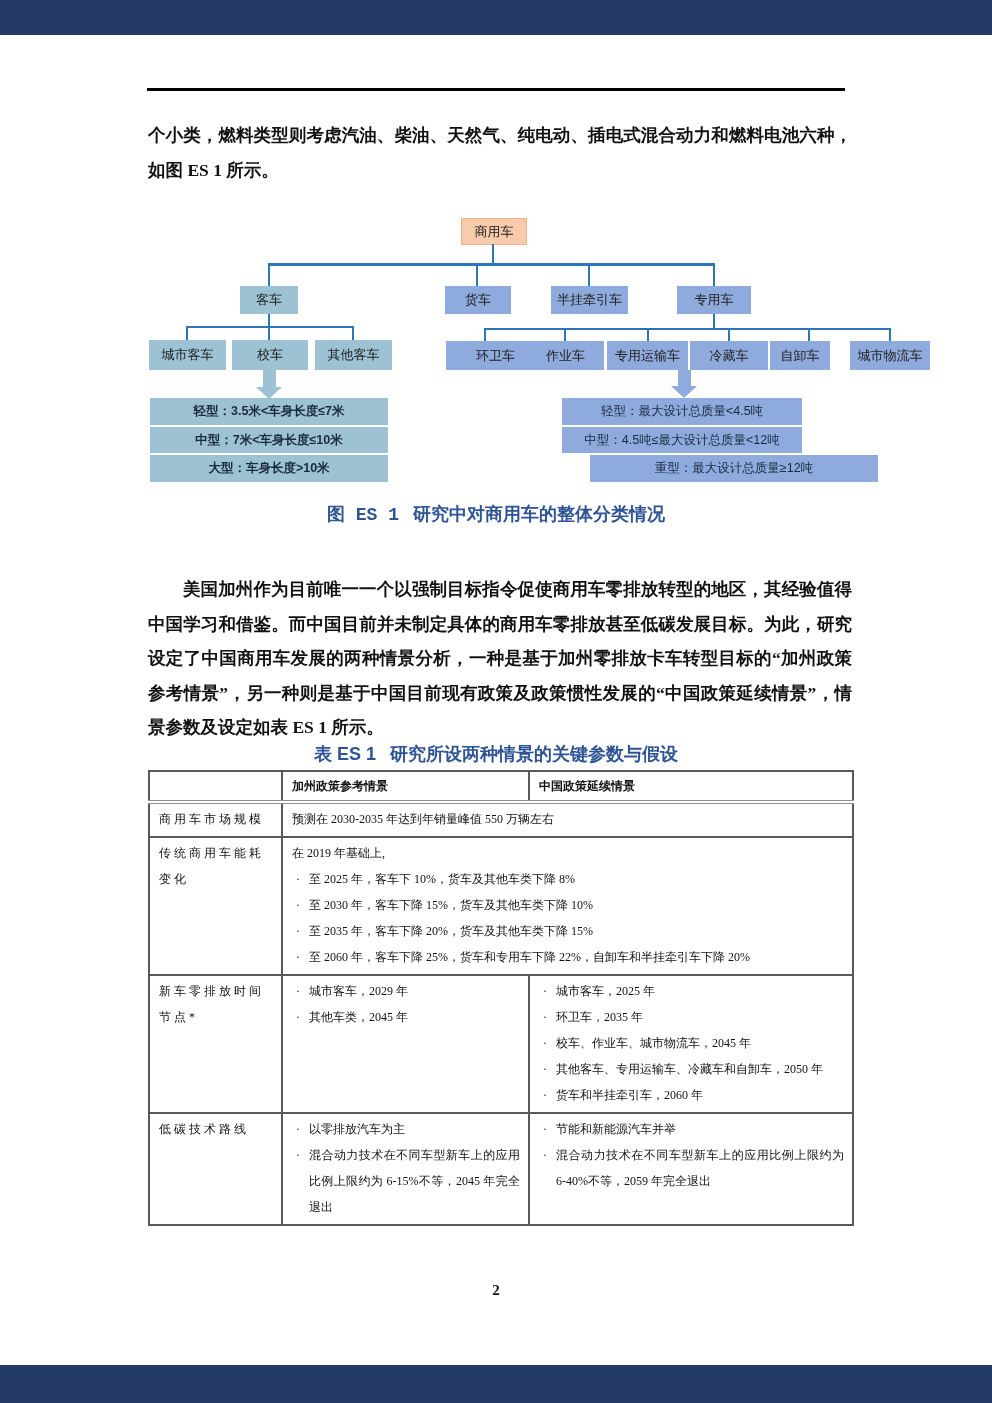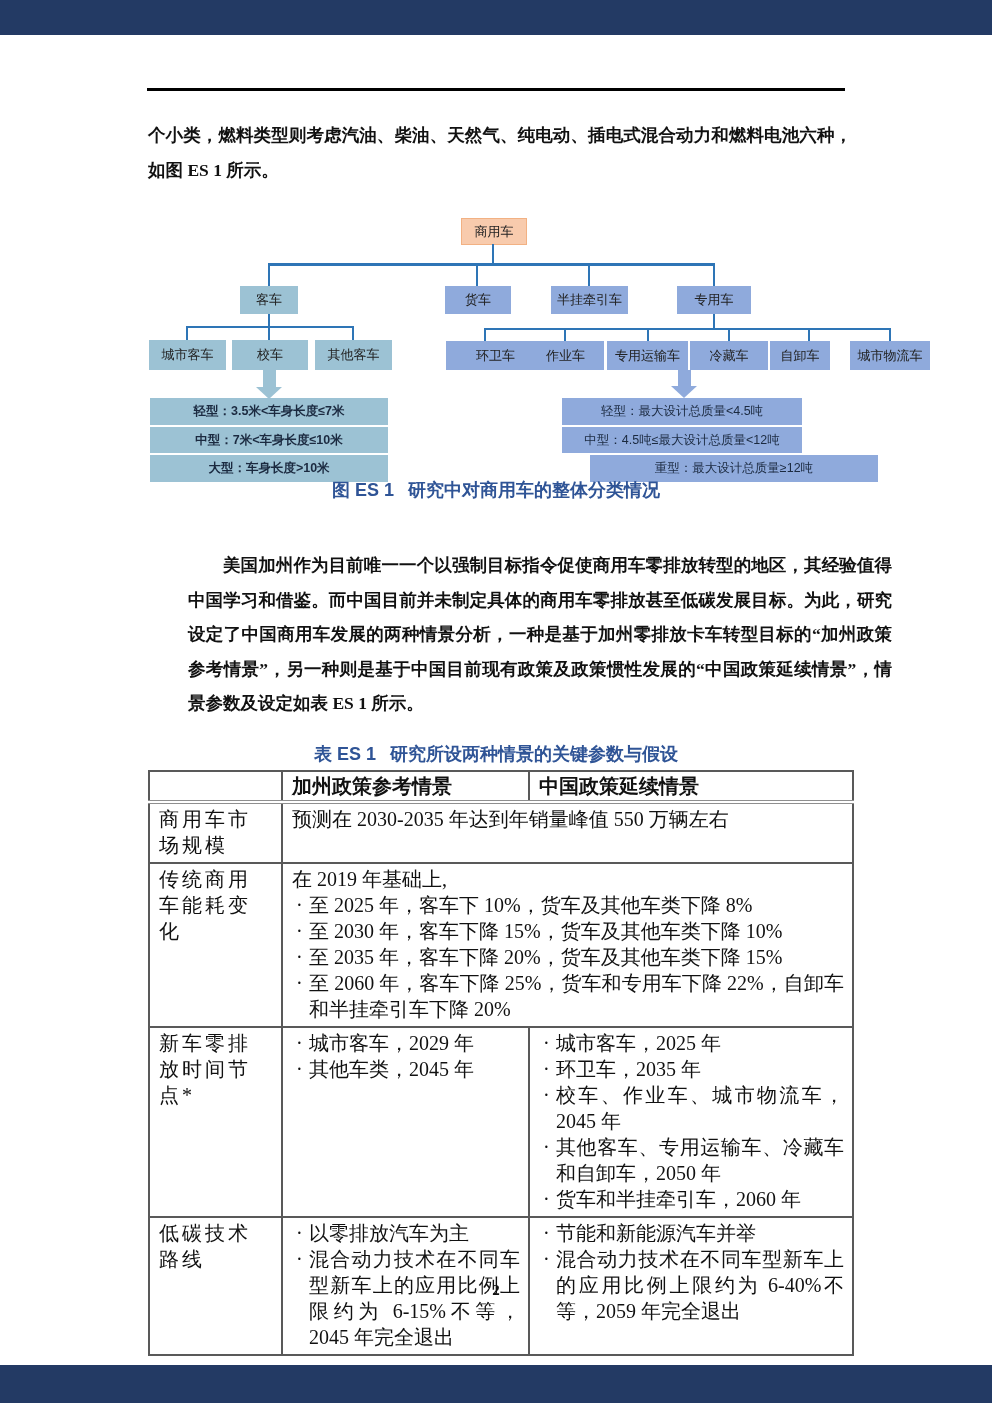--- a/index.html
+++ b/index.html
@@ -6,25 +6,25 @@
   .page{position:relative;width:992px;height:1403px;background:#ffffff;overflow:hidden;
         font-family:"Liberation Serif","DejaVu Serif",serif;color:#111;}
   .bar{position:absolute;left:0;width:992px;background:#233A64;}
   .bar.top{top:0;height:35px;}
   .bar.bottom{top:1365px;height:38px;}
   .header-rule{position:absolute;left:147px;top:88px;width:698px;height:3px;background:#000;}
 
   .para{position:absolute;left:148px;width:704px;font-size:17.5px;line-height:35px;
         text-align:justify;font-weight:600;}
   #para1{top:118px;}
-  #para2{top:548px;line-height:34.5px;text-indent:2em;margin-left:40px;}
+  #para2{top:572px;line-height:34.5px;text-indent:2em;}
 
   .caption{position:absolute;left:0;width:992px;text-align:center;color:#2F5496;
            font-weight:bold;font-size:18px;font-family:"Liberation Sans","DejaVu Sans",sans-serif;}
-  #fig-caption{top:478px;}
+  #fig-caption{top:502px;font-family:Liberation Mono, monospace;}
   #tab-caption{top:742px;}
   .caption .cap-label{margin-right:14px;}
 
   
   .diagram{position:absolute;left:0;top:0;width:992px;height:500px;
            font-family:"Liberation Sans","DejaVu Sans",sans-serif;}
   .node{position:absolute;display:flex;align-items:center;justify-content:center;
         font-size:13px;color:#222;text-align:center;}
   .node.peach{background:#F8CBAD;border:1px solid #F2B183;}
   .node.teal{background:#9CC2D4;}
@@ -35,21 +35,21 @@
   .sizebox.teal{background:#9CC2D4;font-weight:bold;}
   .sizebox.blue{background:#8FAADC;}
   .arrow-shaft{position:absolute;}
   .arrow-head{position:absolute;width:0;height:0;border-left:13px solid transparent;
               border-right:13px solid transparent;}
   .teal-fill{background:#9CC2D4;}
   .blue-fill{background:#8FAADC;}
 
   
   table.params{position:absolute;left:148px;top:770px;width:705px;border-collapse:collapse;
-               table-layout:fixed;font-size:20px;line-height:26px;}
+               table-layout:fixed;font-size:12px;line-height:26px;}
   table.params td,table.params th{border:2px solid #595959;vertical-align:top;
                padding:2px 8px 4px 9px;text-align:left;font-weight:normal;}
   table.params tr.head th{font-weight:bold;border-bottom:4px double #8F8F8F;padding-top:1px;padding-bottom:1px;}
   td.rowlabel{font-weight:bold;letter-spacing:3px;padding-left:11px;padding-right:6px;font-family:Liberation Serif, serif;}
   .cell ul{margin:0;padding:0;list-style:none;}
   .cell li{padding-left:17px;position:relative;text-align:justify;}
   .cell li::before{content:"·";position:absolute;left:4px;top:0;}
   .cell .intro{margin:0;}
 
   .page-number{position:absolute;left:0;top:1282px;width:992px;text-align:center;

